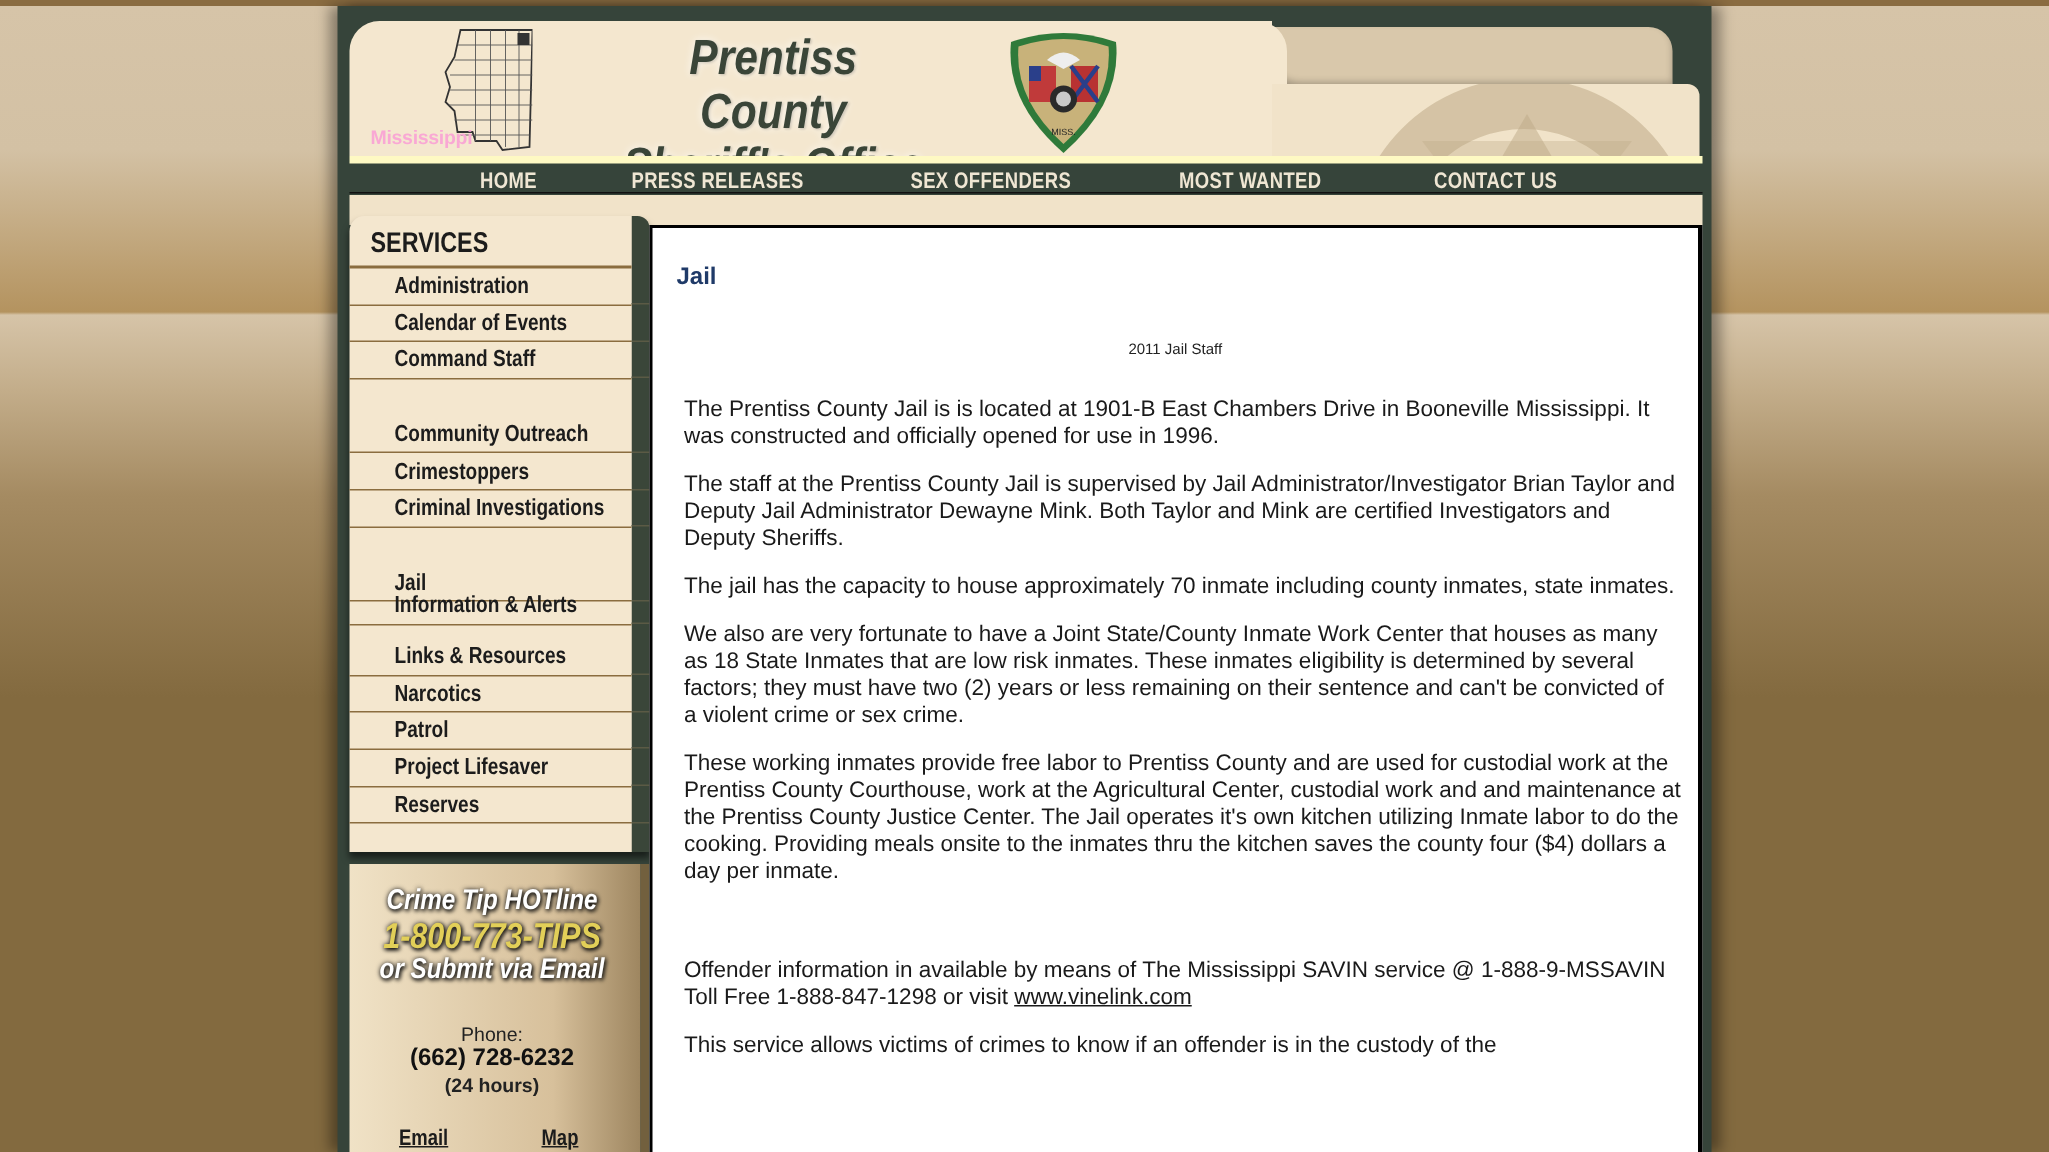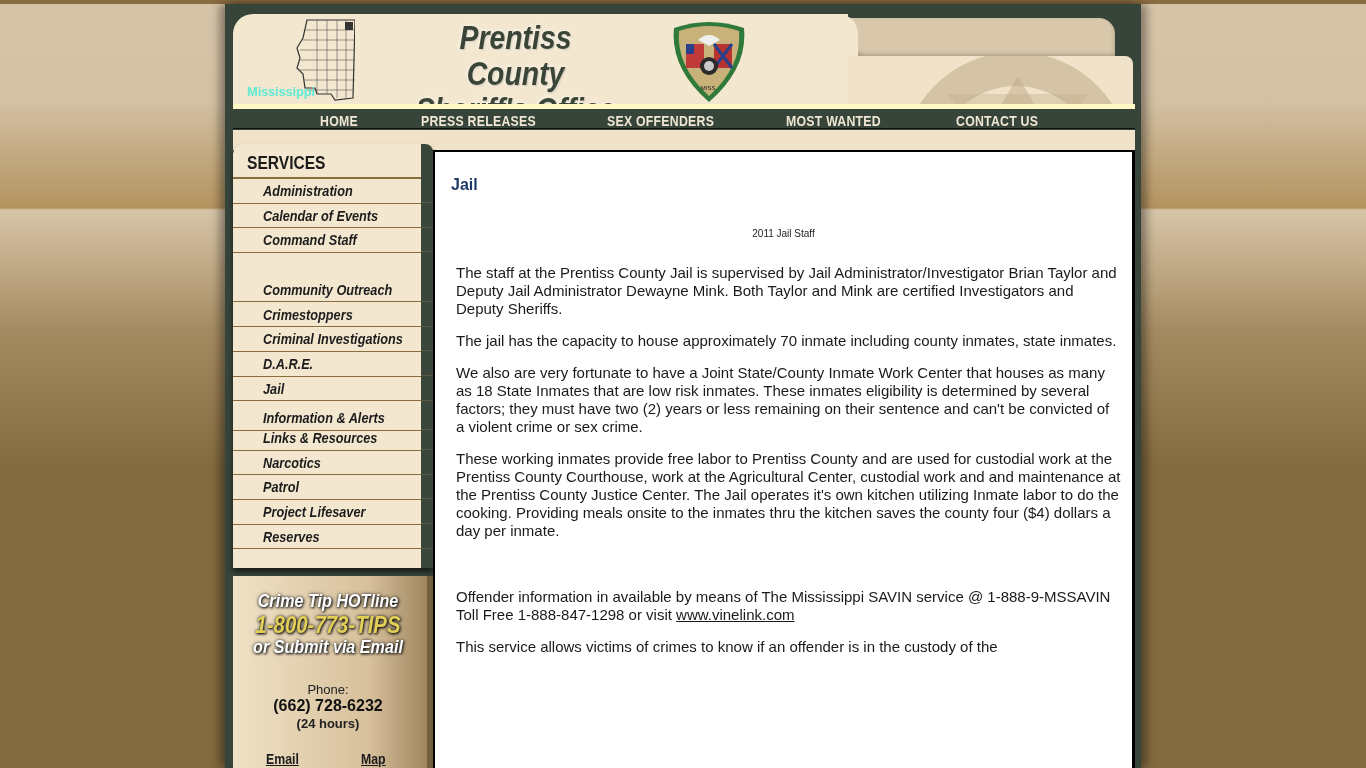--- a/index.html
+++ b/index.html
@@ -40,21 +40,21 @@
     background: #f4e7cf; border-top-right-radius: 20px;
   }
   .star-watermark {
     position: absolute; left: 668px; top: 38px; width: 230px; height: 230px;
     border-radius: 50%; border: 34px solid rgba(190,170,135,0.55);
     pointer-events: none;
   }
   .map-logo { position: absolute; left: 12px; top: 4px; width: 110px; height: 84px; }
   .map-label {
     position: absolute; left: 14px; top: 70px; font-size: 13px; font-weight: bold;
-    color: #5eead4; letter-spacing: -0.2px;
+    color: #f9a8d4; letter-spacing: -0.2px;
   }
   .site-title {
     position: absolute; left: 175px; top: 6px; text-align: center; width: 215px;
     font-family: "Liberation Sans", sans-serif; font-weight: bold; font-style: italic;
     color: #3a4538; font-size: 33px; line-height: 36px;
     transform: scaleX(0.86); transform-origin: left top;
     text-shadow: 0 0 6px rgba(255,255,255,0.8), 1px 1px 2px rgba(0,0,0,0.25);
     width: 250px;
   }
   .seal { position: absolute; left: 437px; top: 4px; width: 78px; height: 86px; }
@@ -83,21 +83,21 @@
   }
   .services-title {
     position: absolute; left: 14px; top: 8px; font-weight: bold; font-size: 19px; color: #1c1c1c;
     transform: scaleX(0.82); transform-origin: left top;
   }
   .services-rule {
     position: absolute; left: 0; top: 33px; width: 188px; height: 2px; background: #8a6d3f;
   }
   .menu-item {
     position: absolute; left: 0; width: 188px; height: 24.7px;
-    border-bottom: 1px solid #8a6d3f; display: block; text-decoration: none; font-style: italic;
+    border-bottom: 1px solid #8a6d3f; display: block; text-decoration: none;
   }
   .menu-item span {
     position: absolute; left: 30px; top: 3px; font-weight: bold; font-size: 15.5px; color: #1c1c1c;
     white-space: nowrap; transform: scaleX(0.82); transform-origin: left top;
   }
   .menu-item::after {
     content: ""; position: absolute; right: -12px; top: 23px; width: 12px; height: 1px; background: #5b5a45;
   }
   
   .hotline {
@@ -219,27 +219,24 @@
       </a>
     <a class="menu-item" style="top:133.8px" href="#">
         <span>Community Outreach</span>
       </a>
     <a class="menu-item" style="top:183.2px" href="#">
         <span>Criminal Investigations</span>
       </a>
     <a class="menu-item" style="top:158.5px" href="#">
         <span>Crimestoppers</span>
       </a>
-    <a class="menu-item" style="top:207.9px" href="#">
-        <span>D.A.R.E.</span>
-      </a>
     <a class="menu-item" style="top:232.6px" href="#">
         <span>Jail</span>
       </a>
-    <a class="menu-item" style="top:262px" href="#">
+    <a class="menu-item" style="top:248px" href="#">
         <span>Information &amp; Alerts</span>
       </a>
     <a class="menu-item" style="top:282px" href="#">
         <span>Links &amp; Resources</span>
       </a>
     <a class="menu-item" style="top:306.7px" href="#">
         <span>Narcotics</span>
       </a>
     <a class="menu-item" style="top:331.4px" href="#">
         <span>Patrol</span>
@@ -260,20 +257,21 @@
     <div class="phone-num">(662) 728-6232</div>
     <div class="phone-hours">(24 hours)</div>
     <a href="#" class="hot-link" style="left:33px">Email</a>
     <a href="#" class="hot-link" style="left:128px">Map</a>
   </div>
 
   <div class="content">
     <div class="content-title">Jail</div>
     <div class="caption">2011 Jail Staff</div>
     <div class="body-text">
+      <p>The Prentiss County Jail is is located at 1901-B East Chambers Drive in Booneville Mississippi.  It was constructed and officially opened for use in 1996.</p>
       <p>The staff at the Prentiss County Jail is supervised by Jail Administrator/Investigator Brian Taylor and Deputy Jail Administrator Dewayne Mink.  Both Taylor and Mink are certified Investigators and Deputy Sheriffs.</p>
       <p>The jail has the capacity to house approximately 70 inmate including county inmates, state inmates.</p>
       <p>We also are very fortunate to have a Joint State/County Inmate Work Center that houses as many as 18 State Inmates that are low risk inmates.  These inmates eligibility is determined by several factors;  they must have two (2) years or less remaining on their sentence and can't be convicted of a violent crime or sex crime.</p>
       <p class="spacer-after">These working inmates provide free labor to Prentiss County and are used for custodial work at the Prentiss County Courthouse, work at the Agricultural Center, custodial work and and maintenance at the Prentiss County Justice Center.  The Jail operates it's own kitchen utilizing Inmate labor to do the cooking.  Providing meals onsite to the inmates thru the kitchen saves the county four ($4) dollars a day per inmate.</p>
       <p><span>Offender information in available by means of The Mississippi SAVIN service @ 1-888-9-MSSAVIN Toll Free 1-888-847-1298 or visit </span><a href="#">www.vinelink.com</a></p>
       <p>This service allows victims of crimes to know if an offender is in the custody of the</p>
     </div>
   </div>
 
 </div>

